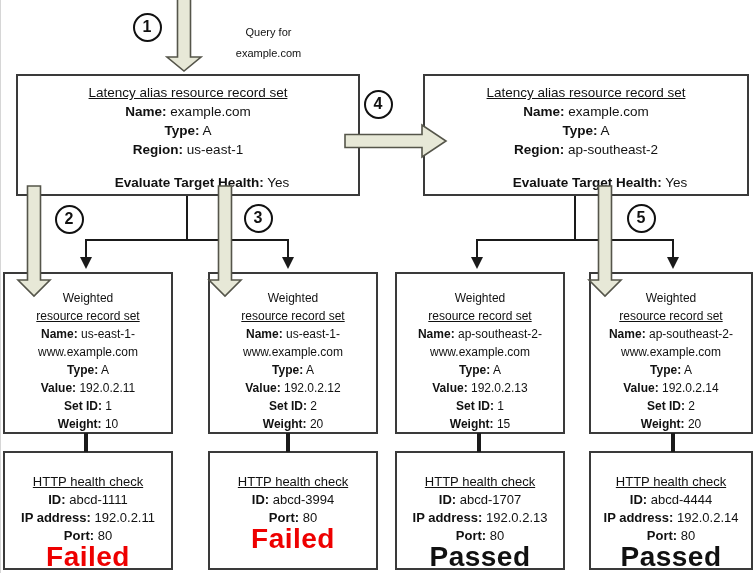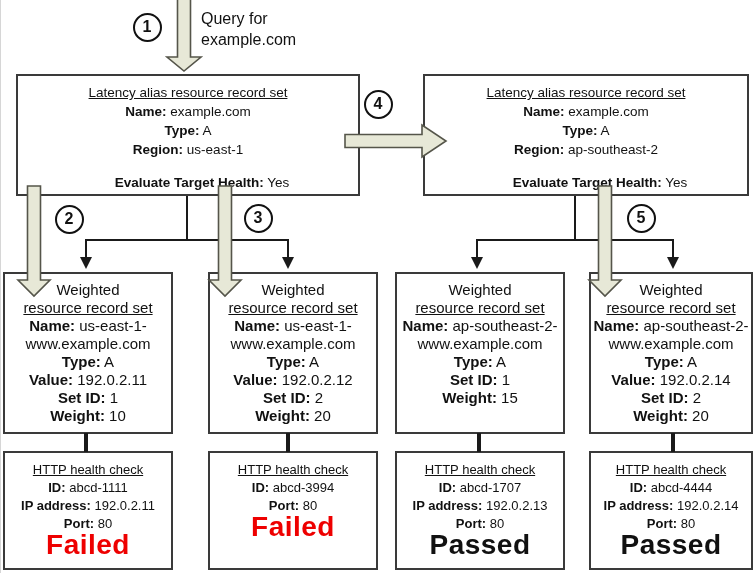--- a/index.html
+++ b/index.html
@@ -8,31 +8,31 @@
     font-family:"Liberation Sans", sans-serif;color:#111;overflow:hidden;
     border-left:1px solid #d6d6d6;
   }
   .box{
     position:absolute;background:#fff;border:2px solid #3a3a3a;
     box-sizing:border-box;text-align:center;z-index:1;
   }
   .latency{font-size:13.5px;line-height:19px;padding-top:7px;}
   .latency .title{text-decoration:underline;}
   .eth{margin-top:14px;padding-left:28px;}
-  .weighted{font-size:15px;line-height:18px;padding-top:7px;}
+  .weighted{font-size:12px;line-height:18px;padding-top:15px;}
   .weighted .title2{text-decoration:underline;}
-  .health{font-size:13px;line-height:18px;padding-top:8px;white-space:nowrap;}
+  .health{font-size:13px;line-height:18px;padding-top:20px;white-space:nowrap;}
   .health .title{text-decoration:underline;}
   .status{font-size:28px;font-weight:bold;margin-top:3px;letter-spacing:.5px;}
   b{font-weight:bold;}
   .row b:empty{display:none;}
   .row b{margin-right:0;}
   #query-label{
-    position:absolute;left:200px;top:8px;width:135px;text-align:left;
-    font-size:16px;line-height:21px;z-index:1;
+    position:absolute;left:200px;top:22px;width:135px;text-align:center;
+    font-size:11px;line-height:21px;z-index:1;
   }
   .badge{
     position:absolute;width:29px;height:29px;border-radius:50%;
     border:2.5px solid #111;background:#fff;box-sizing:border-box;
     font-size:16px;font-weight:bold;text-align:center;line-height:24px;z-index:4;
   }
   #overlay{position:absolute;left:0;top:0;z-index:3;pointer-events:none;}
 </style>
 </head>
 <body>
@@ -81,20 +81,21 @@
     <div class="row"><b>Set ID:</b><span> 2</span></div>
     <div class="row"><b>Weight:</b><span> 20</span></div>
   </div>
 
   <div class="box weighted" style="left:394px;top:272px;width:170px;height:162px;">
     <div>Weighted</div>
     <div class="title2">resource record set</div>
     <div class="row"><b>Name:</b><span> ap-southeast-2-</span></div>
     <div class="row"><span>www.example.com</span></div>
     <div class="row"><b>Type:</b><span> A</span></div>
+    <div class="row"><b>Value:</b><span> 192.0.2.13</span></div>
     <div class="row"><b>Set ID:</b><span> 1</span></div>
     <div class="row"><b>Weight:</b><span> 15</span></div>
   </div>
 
   <div class="box weighted" style="left:588px;top:272px;width:164px;height:162px;">
     <div>Weighted</div>
     <div class="title2">resource record set</div>
     <div class="row"><b>Name:</b><span> ap-southeast-2-</span></div>
     <div class="row"><span>www.example.com</span></div>
     <div class="row"><b>Type:</b><span> A</span></div>

